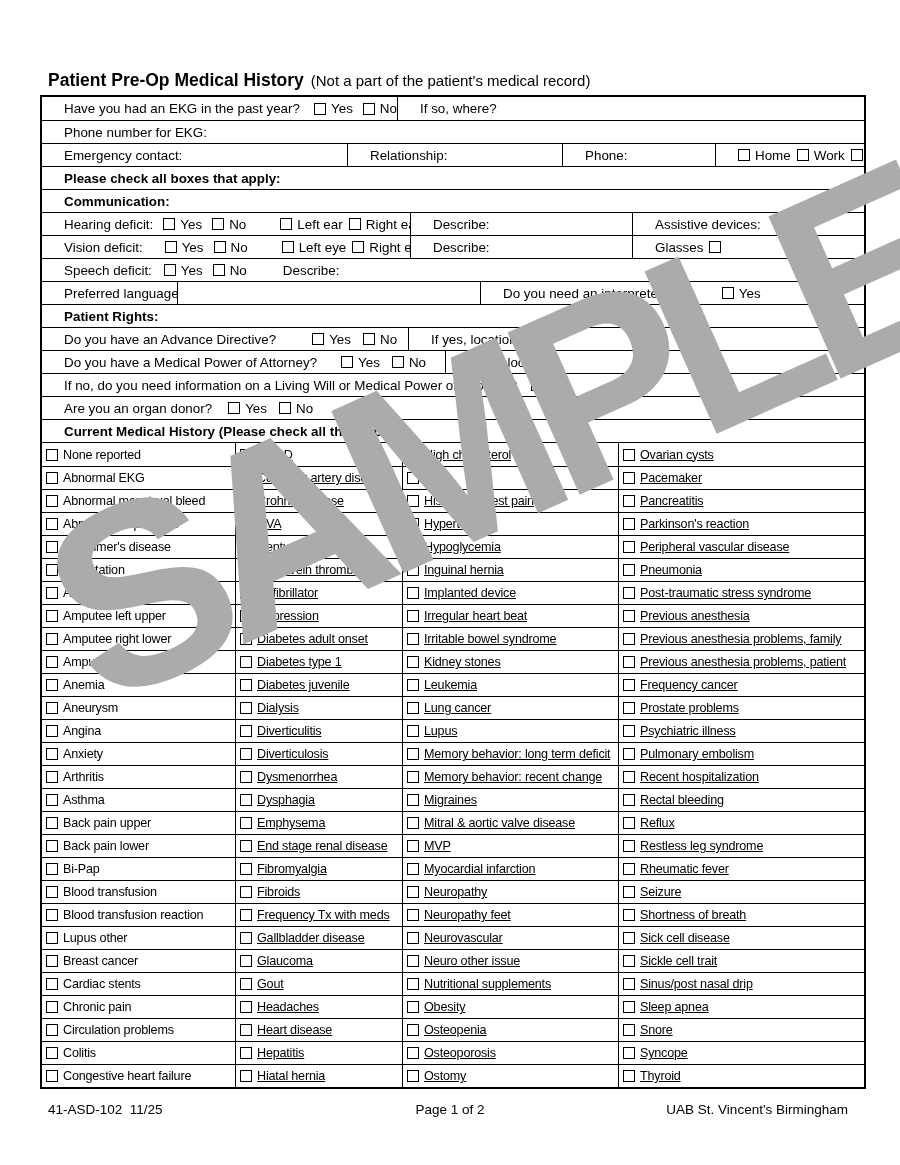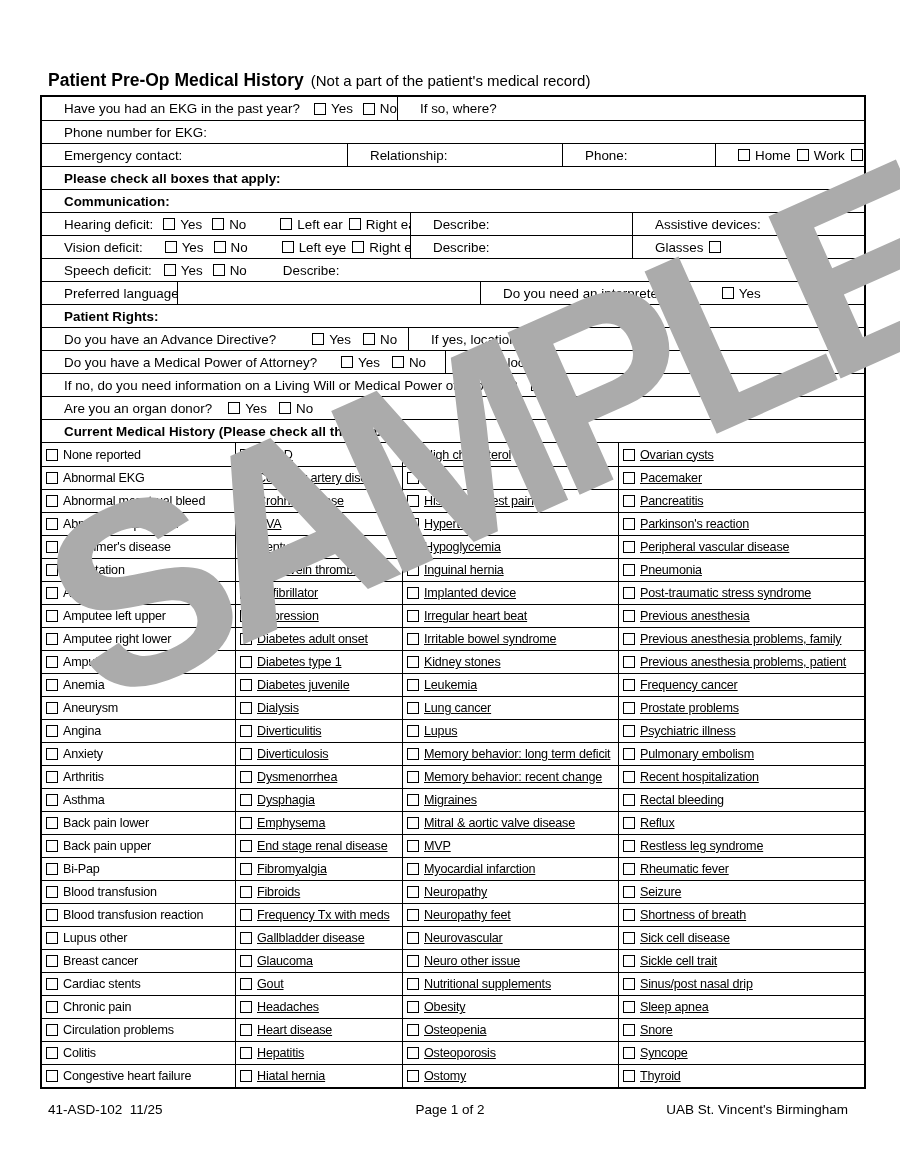--- a/index.html
+++ b/index.html
@@ -278,25 +278,25 @@
           <div class="gitem">
             <span class="cb"></span>
             <span>Arthritis</span>
           </div>
           <div class="gitem">
             <span class="cb"></span>
             <span>Asthma</span>
           </div>
           <div class="gitem">
             <span class="cb"></span>
+            <span>Back pain upper</span>
+          </div>
+          <div class="gitem">
+            <span class="cb"></span>
             <span>Back pain lower</span>
-          </div>
-          <div class="gitem">
-            <span class="cb"></span>
-            <span>Back pain upper</span>
           </div>
           <div class="gitem">
             <span class="cb"></span>
             <span>Bi-Pap</span>
           </div>
           <div class="gitem">
             <span class="cb"></span>
             <span>Blood transfusion</span>
           </div>
           <div class="gitem">

